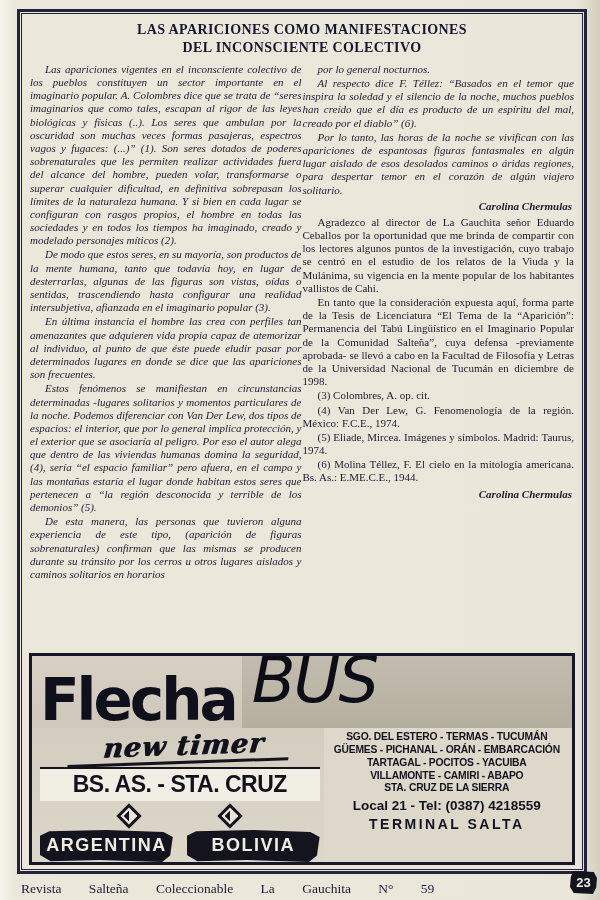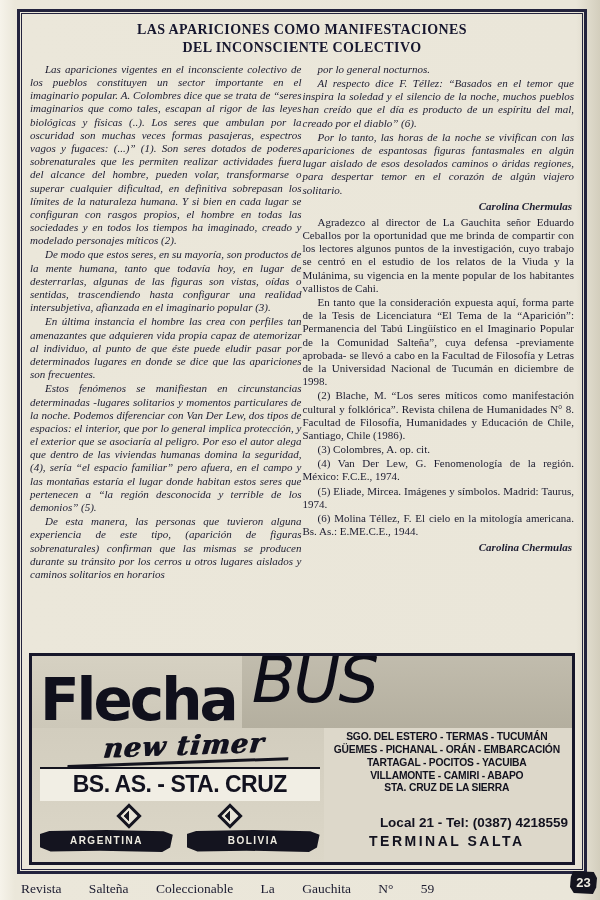--- a/index.html
+++ b/index.html
@@ -149,35 +149,35 @@
     position:absolute; inset:2px;
     background:#14141f;
     clip-path:polygon(0 0, 0 100%, 100% 100%);
   }
   .banners { display:flex; gap:14px; margin-top:1px; }
   .banner {
     flex:1;
     background:#14141f;
     color:#efece1;
     font-weight:bold;
-    font-size:10px;
+    font-size:18px;
     letter-spacing:1.5px;
     text-align:center;
     padding:5px 0 6px 0;
     clip-path:polygon(0 18%, 7% 4%, 50% 0, 93% 6%, 100% 22%, 98% 80%, 92% 100%, 45% 94%, 8% 98%, 0 78%);
   }
   .ad-right {
     width:46%;
     text-align:center;
     padding:3px 4px 2px 2px;
     display:flex; flex-direction:column;
   }
   .dest { font-weight:bold; font-size:10.3px; line-height:1.25; white-space:nowrap; letter-spacing:-.2px; }
   .sales-title { font-weight:bold; font-size:14.5px; margin-top:5px; letter-spacing:.2px; }
-  .sales-phone { font-weight:bold; font-size:13.5px; margin-top:20px;text-align:right; }
+  .sales-phone { font-weight:bold; font-size:13.5px; margin-top:3px; }
   .terminal { font-weight:bold; font-size:14px; letter-spacing:2.5px; margin-top:3px; }
 
   
   .footer {
     flex:0 0 26px;
     display:flex; align-items:center;
     font-size:13.5px;
     word-spacing:24px;
     padding:3px 40px 0 4px;
     color:#1c1c30;
@@ -221,21 +221,20 @@
             <p>por lo general nocturnos.</p>
             <p>Al respecto dice F. Téllez: “Basados en el temor que inspira la soledad y el silencio de la noche, muchos pueblos han creído que el día es producto de un espíritu del mal, creado por el diablo” (6).</p>
             <p>Por lo tanto, las horas de la noche se vivifican con las apariciones de espantosas figuras fantasmales en algún lugar aislado de esos desolados caminos o áridas regiones, para despertar temor en el corazón de algún viajero solitario.</p>
           </div>
           <div class="byline">Carolina Chermulas</div>
           <div class="roman">
             <p>Agradezco al director de La Gauchita señor Eduardo Ceballos por la oportunidad que me brinda de compartir con los lectores algunos puntos de la investigación, cuyo trabajo se centró en el estudio de los relatos de la Viuda y la Mulánima, su vigencia en la mente popular de los habitantes vallistos de Cahi.</p>
             <p>En tanto que la consideración expuesta aquí, forma parte de la Tesis de Licenciatura “El Tema de la “Aparición”: Permanencia del Tabú Lingüístico en el Imaginario Popular de la Comunidad Salteña”, cuya defensa -previamente aprobada- se llevó a cabo en la Facultad de Filosofía y Letras de la Universidad Nacional de Tucumán en diciembre de 1998.</p>
           </div>
           <div class="refs roman">
-            <p>(2) Blache, M. “Los seres míticos como manifestación cultural y folklórica”. Revista chilena de Humanidades N° 8. Facultad de Filosofía, Humanidades y Educación de Chile, Santiago, Chile (1986).</p>
             <p>(3) Colombres, A. op. cit.</p>
             <p>(4) Van Der Lew, G. Fenomenología de la región. México: F.C.E., 1974.</p>
             <p>(5) Eliade, Mircea. Imágenes y símbolos. Madrid: Taurus, 1974.</p>
             <p>(6) Molina Téllez, F. El cielo en la mitología americana. Bs. As.: E.ME.C.E., 1944.</p>
           </div>
           <div class="byline">Carolina Chermulas</div>
         </div>
       </div>
 
       <div class="ad">

